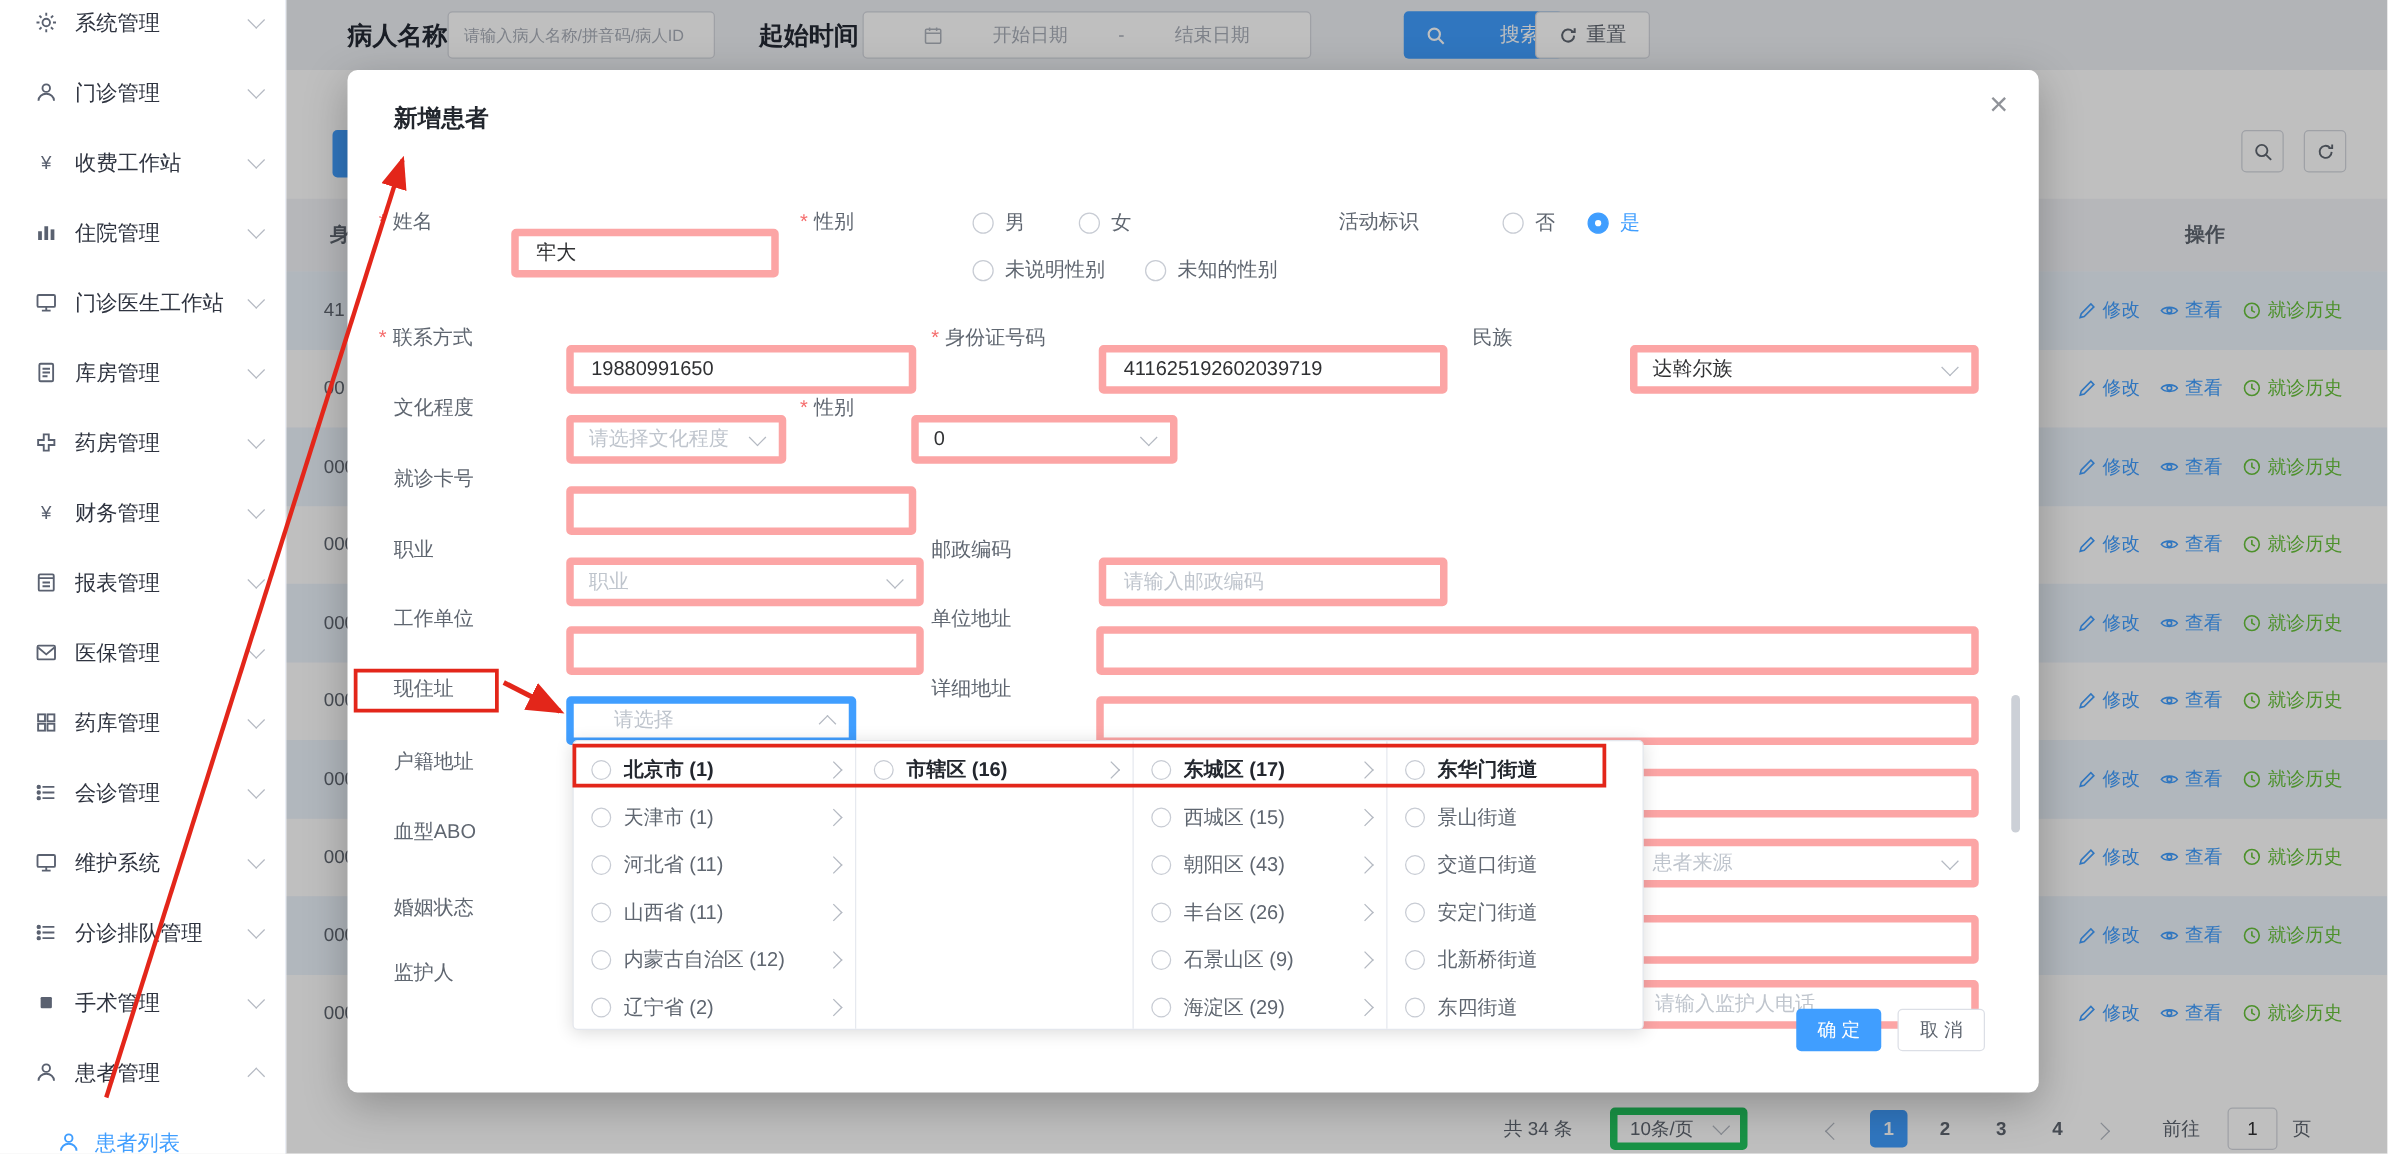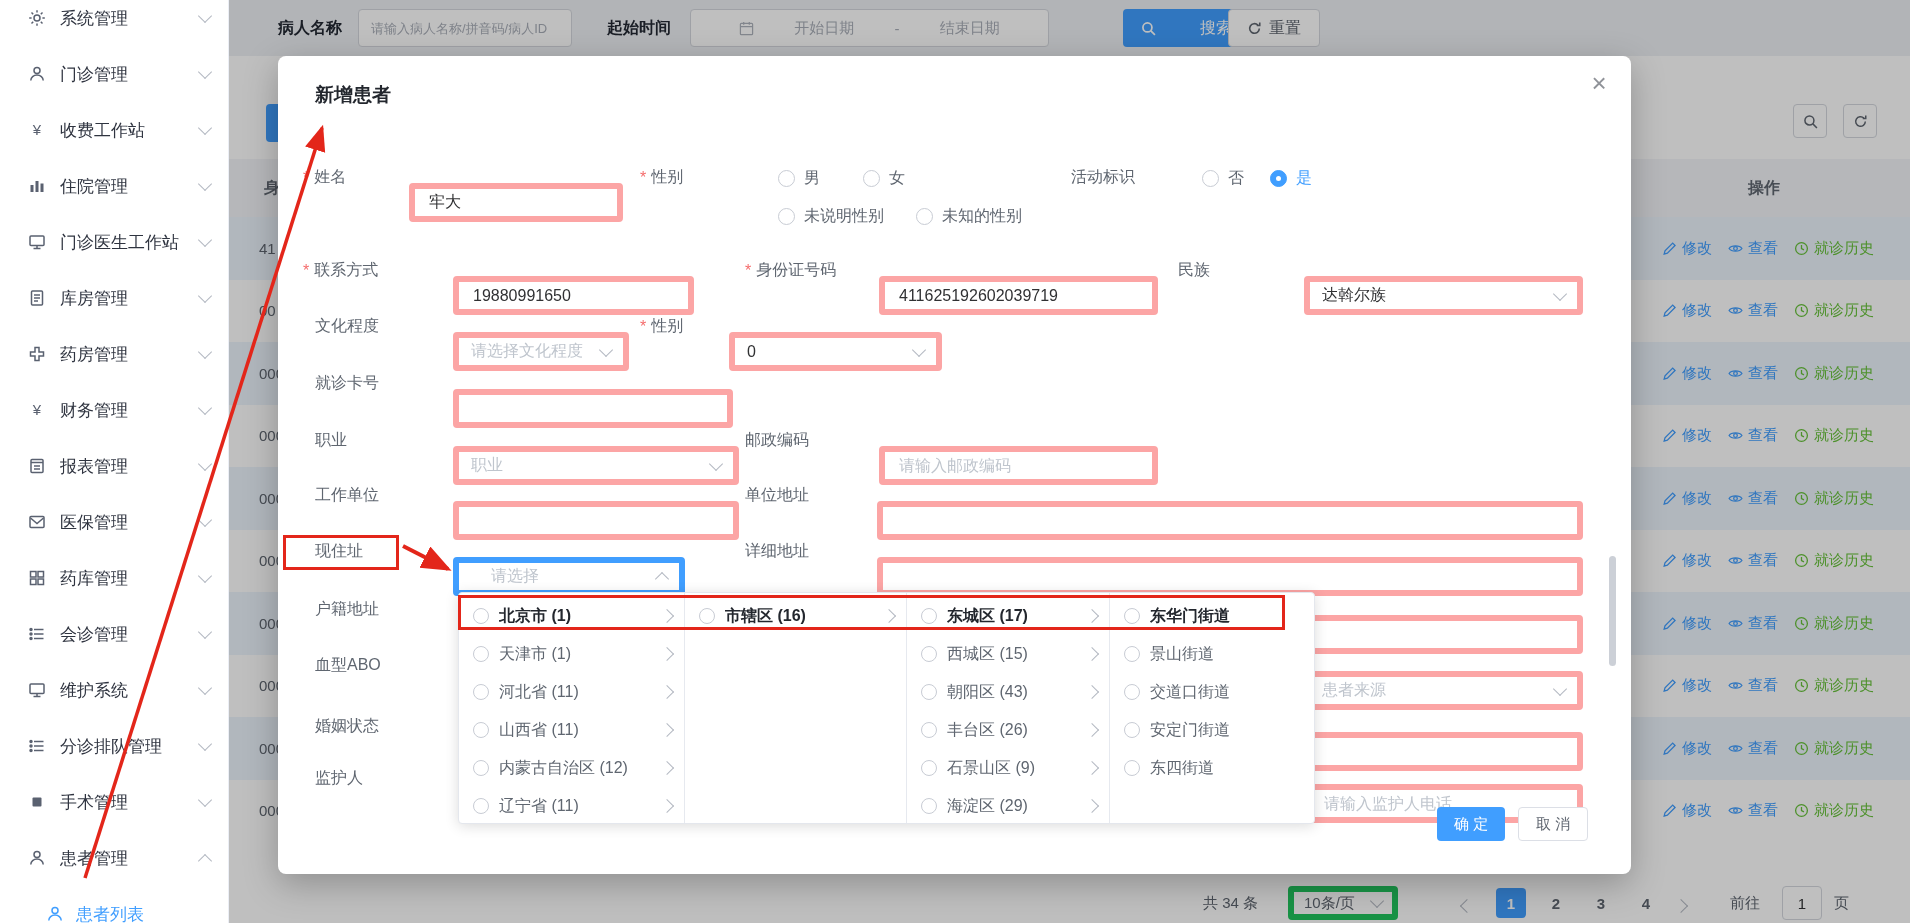--- a/index.html
+++ b/index.html
@@ -20,21 +20,21 @@
   .chev{width:9px;height:9px;border-right:1.6px solid #b4b9c2;border-bottom:1.6px solid #b4b9c2;
         display:inline-block;flex:none;}
   .chev.down{transform:rotate(45deg);margin-top:-4px;}
   .chev.up{transform:rotate(-135deg);margin-top:5px;}
   .chev.right{transform:rotate(-45deg);}
   .chev.left{transform:rotate(135deg);}
 
   
   .topbar{position:absolute;left:228px;top:0;width:1682px;height:56px;background:#eef0f4;}
   .tb-lbl{position:absolute;top:0;height:56px;display:flex;align-items:center;
-          font-size:16px;font-weight:700;color:#232933;}
+          font-size:20px;font-weight:700;color:#232933;}
   .tb-input{position:absolute;top:9px;height:38px;border:1px solid #d4d7de;border-radius:4px;
             background:#fff;box-sizing:border-box;display:flex;align-items:center;padding:0 10px;}
   .tb-input input{border:none;outline:none;width:100%;font-size:13px;color:#303133;background:transparent;}
   .tb-input input::placeholder{color:#a9aeb8;}
   .date-range{position:absolute;top:9px;height:38px;border:1px solid #d4d7de;border-radius:4px;
               background:#fff;box-sizing:border-box;display:flex;align-items:center;padding:0 12px;
               font-size:15px;color:#a9aeb8;gap:4px;}
   .date-range .dph{flex:1;text-align:center;}
   .btn{height:38px;border-radius:4px;display:flex;align-items:center;gap:7px;padding:0 18px;
        font-size:16px;box-sizing:border-box;cursor:pointer;border:none;}
@@ -638,21 +638,21 @@
     <span class="radio-opt" style="left:500px;top:148px;">
         <span class="radio"></span>
         <span>未说明性别</span>
       </span>
     <span class="radio-opt" style="left:638px;top:148px;">
         <span class="radio"></span>
         <span>未知的性别</span>
       </span>
 
     <div class="lbl req" style="left:25px;top:195px;">联系方式</div>
-    <div class="field" style="left:175px;top:196px;width:241px;">
+    <div class="field" style="left:175px;top:196px;width:280px;">
       <input value="19880991650" style="">
     </div>
     <div class="lbl req" style="left:467px;top:195px;">身份证号码</div>
     <div class="field" style="left:601px;top:196px;width:279px;">
       <input value="411625192602039719" style="">
     </div>
     <div class="lbl" style="left:900px;top:195px;">民族</div>
     <div class="field select" style="left:1026px;top:196px;width:279px;">
       <span>达斡尔族</span>
         <span class="chev down"></span>
@@ -747,21 +747,21 @@
           <span class="cas-label">山西省 (11)</span>
           <span class="chev right"></span>
         </div>
           <div class="cas-item">
           <span class="cradio"></span>
           <span class="cas-label">内蒙古自治区 (12)</span>
           <span class="chev right"></span>
         </div>
           <div class="cas-item">
           <span class="cradio"></span>
-          <span class="cas-label">辽宁省 (11)</span>
+          <span class="cas-label">辽宁省 (2)</span>
           <span class="chev right"></span>
         </div>
         </div>
       <div class="cas-col b" style="width:222px;">
 
       <div class="cas-item">
           <span class="cradio"></span>
           <span class="cas-label">市辖区 (16)</span>
           <span class="chev right"></span>
         </div>
@@ -809,20 +809,24 @@
           <span class="cradio"></span>
           <span class="cas-label">景山街道</span>
         </div>
           <div class="cas-item">
           <span class="cradio"></span>
           <span class="cas-label">交道口街道</span>
         </div>
           <div class="cas-item">
           <span class="cradio"></span>
           <span class="cas-label">安定门街道</span>
+        </div>
+          <div class="cas-item">
+          <span class="cradio"></span>
+          <span class="cas-label">北新桥街道</span>
         </div>
           <div class="cas-item">
           <span class="cradio"></span>
           <span class="cas-label">东四街道</span>
         </div>
         </div>
     </div>
 
     <div class="m-scroll"></div>
 

